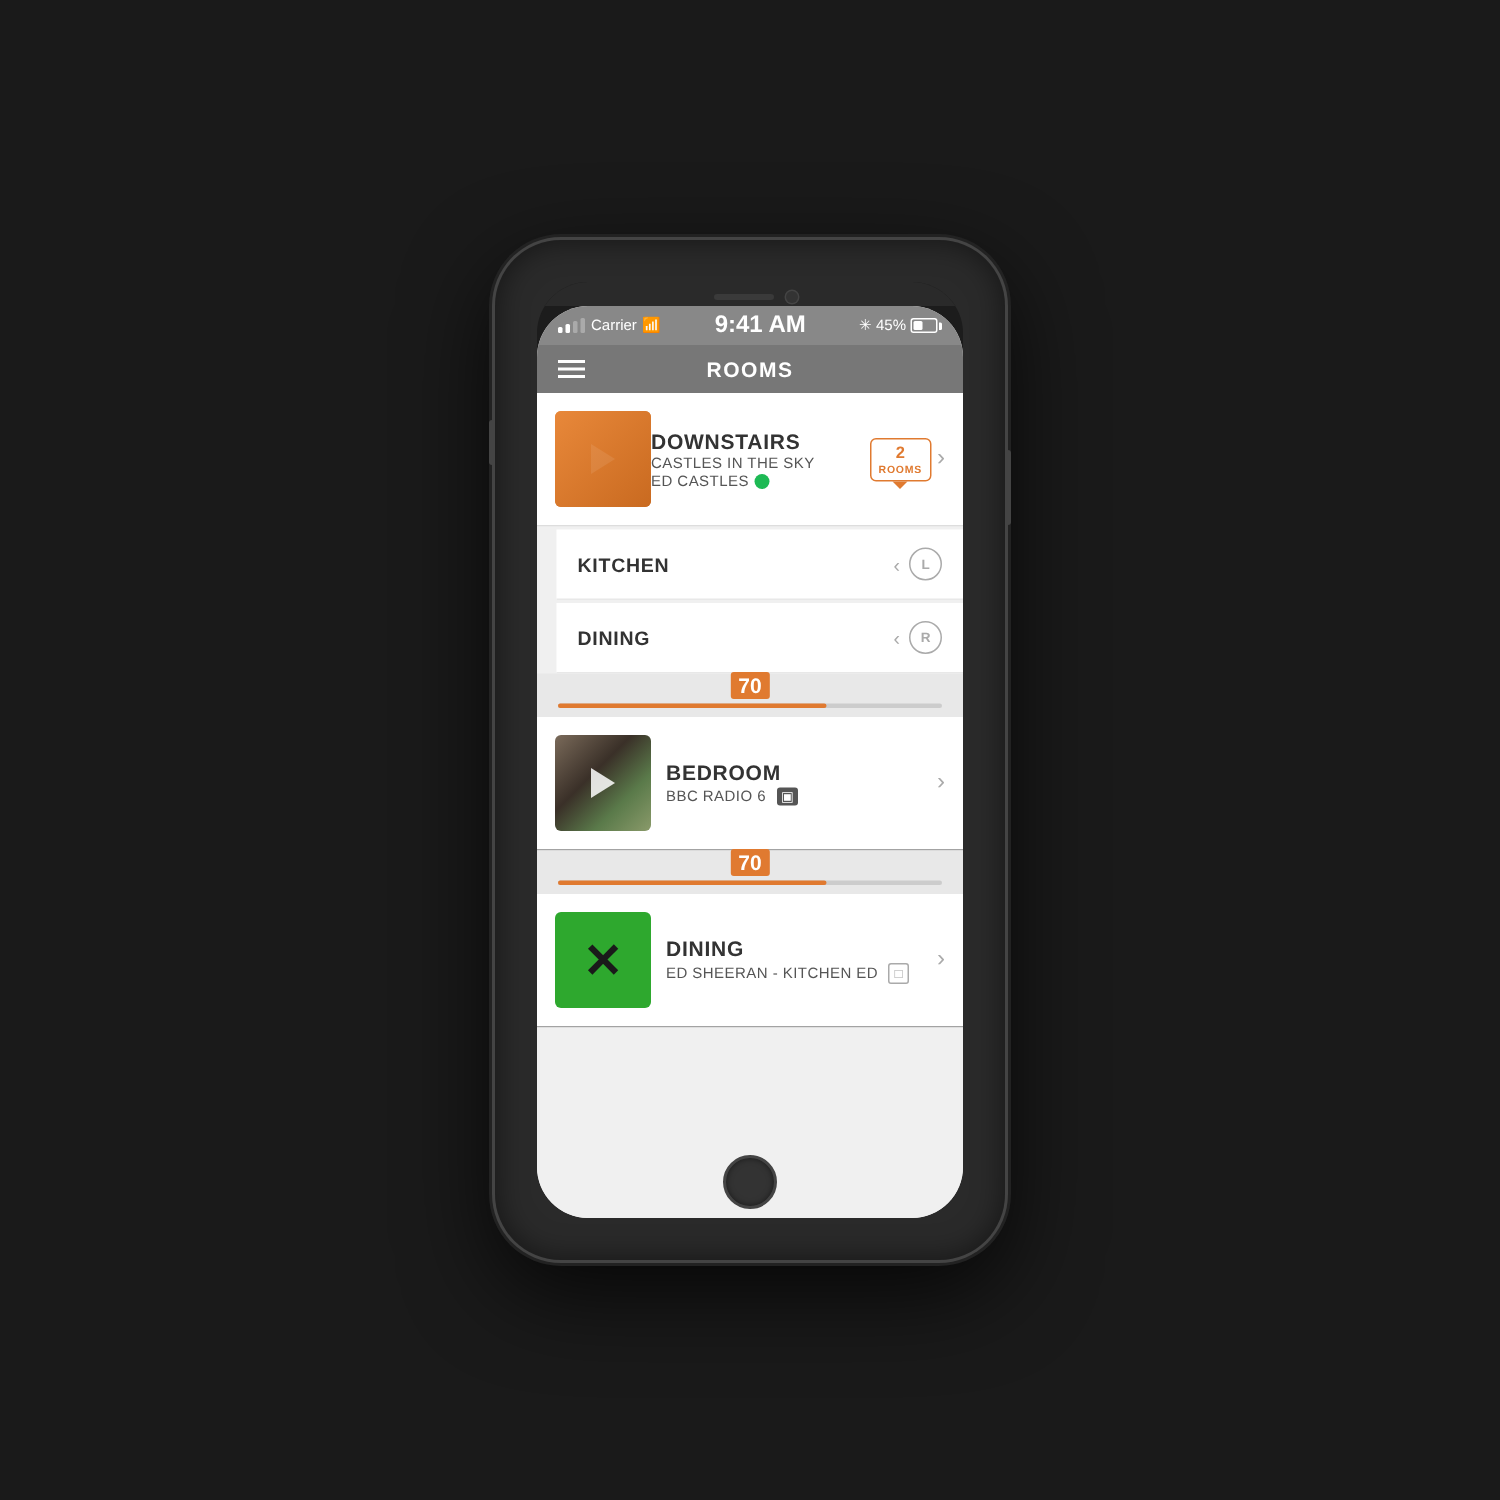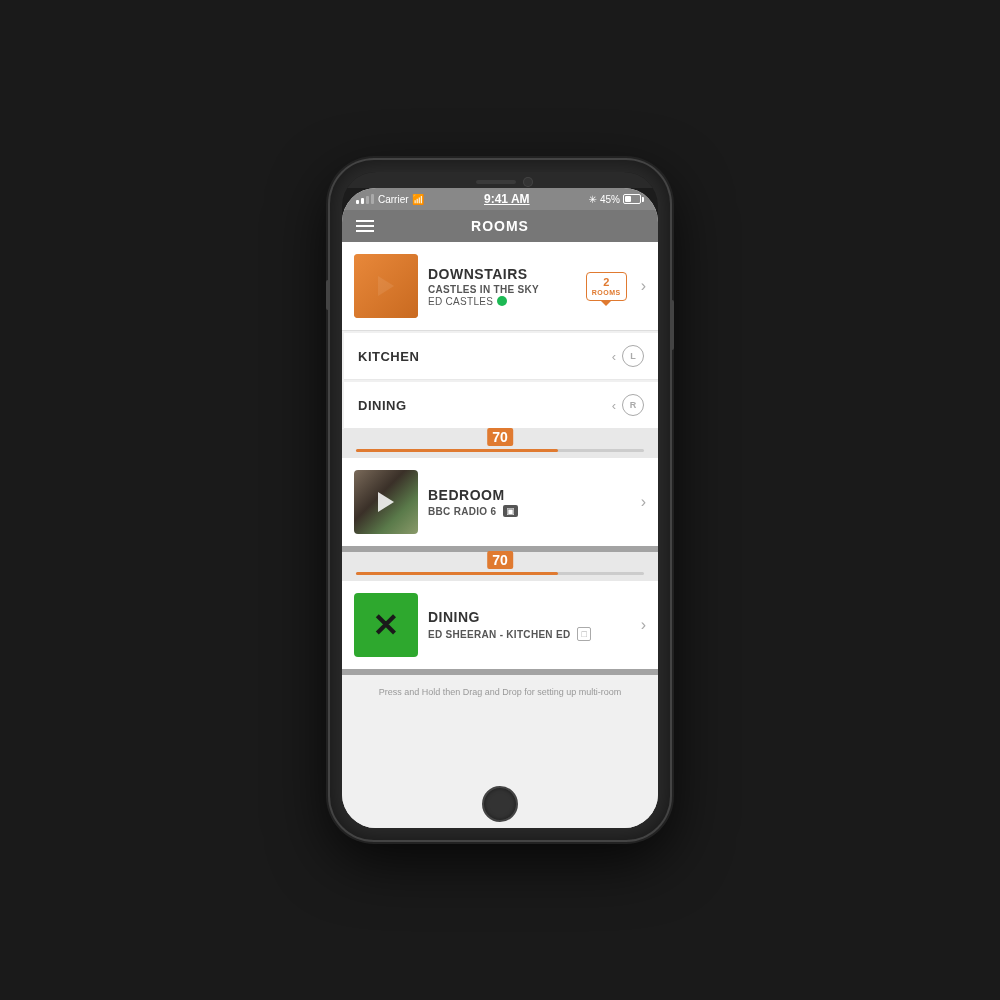--- a/index.html
+++ b/index.html
@@ -18,21 +18,21 @@
       width: 340px;
       height: 680px;
       background: #2a2a2a;
       border-radius: 44px;
       box-shadow:
         0 0 0 2px #444,
         0 0 0 4px #222,
         0 20px 60px rgba(0,0,0,0.8),
         inset 0 0 20px rgba(0,0,0,0.5);
       position: relative;
-      padding: 12px;
+      padding: 28px;
     }
 
     .phone-inner {
       width: 100%;
       height: 100%;
       background: #1c1c1c;
       border-radius: 34px;
       overflow: hidden;
       position: relative;
     }
@@ -83,22 +83,21 @@
     }
 
     .status-left {
       display: flex;
       align-items: center;
       gap: 4px;
     }
 
     .status-center {
       font-weight: 600;
-      font-size: 12px;
-      text-decoration: underline;
+      font-size: 16px;
     }
 
     .status-right {
       display: flex;
       align-items: center;
       gap: 3px;
       font-size: 10px;
     }
 
     .battery-icon {
@@ -172,21 +171,20 @@
       background: #f0f0f0;
     }
 
     
     .group-card {
       background: white;
       margin: 0;
       padding: 12px 12px;
       display: flex;
       align-items: center;
-      gap: 10px;
       border-bottom: 1px solid #ddd;
     }
 
     .album-art {
       width: 64px;
       height: 64px;
       border-radius: 4px;
       flex-shrink: 0;
       position: relative;
       overflow: hidden;
@@ -216,21 +214,20 @@
       font-weight: 700;
       letter-spacing: 0.5px;
       color: #333;
       margin-bottom: 2px;
     }
 
     .track-name {
       font-size: 10px;
       color: #555;
       letter-spacing: 0.3px;
-      font-weight: bold;
     }
 
     .artist-row {
       display: flex;
       align-items: center;
       gap: 4px;
       margin-top: 1px;
     }
 
     .artist-name {
@@ -284,21 +281,21 @@
     .chevron-right {
       color: #aaa;
       font-size: 16px;
       flex-shrink: 0;
       margin-left: 4px;
     }
 
     
     .room-row {
       background: white;
-      margin: 2px 0 0 2px;
+      margin: 2px 0 0 13px;
       padding: 12px 14px;
       display: flex;
       align-items: center;
       justify-content: space-between;
       border-bottom: 1px solid #e8e8e8;
     }
 
     .room-row-name {
       font-size: 13px;
       font-weight: 600;
@@ -361,21 +358,21 @@
       border-radius: 2px;
     }
 
     
     .room-card {
       background: white;
       padding: 12px 12px;
       display: flex;
       align-items: center;
       gap: 10px;
-      border-bottom: 6px solid #a3a3a3;
+      border-bottom: 1px solid #a3a3a3;
     }
 
     .bedroom-img {
       width: 64px;
       height: 64px;
       background: linear-gradient(135deg, #7a6a5a 0%, #3a3028 40%, #5a7a4a 70%, #8a9a6a 100%);
       display: flex;
       align-items: center;
       justify-content: center;
     }
@@ -624,23 +621,20 @@
             <div class="room-name">DINING</div>
             <div class="artist-row">
               <span class="track-name">ED SHEERAN - KITCHEN ED</span>
               <span class="phone-icon">□</span>
             </div>
           </div>
           <div class="chevron-right">›</div>
         </div>
 
 
-        <div class="footer-hint">
-          <span>Press and Hold then Drag and Drop for setting up multi-room</span>
-        </div>
 
         <div style="height: 20px; background: #f0f0f0;"></div>
 
 
       </div>
     </div>
 
     <div class="home-button"></div>
   </div>
 </div>

